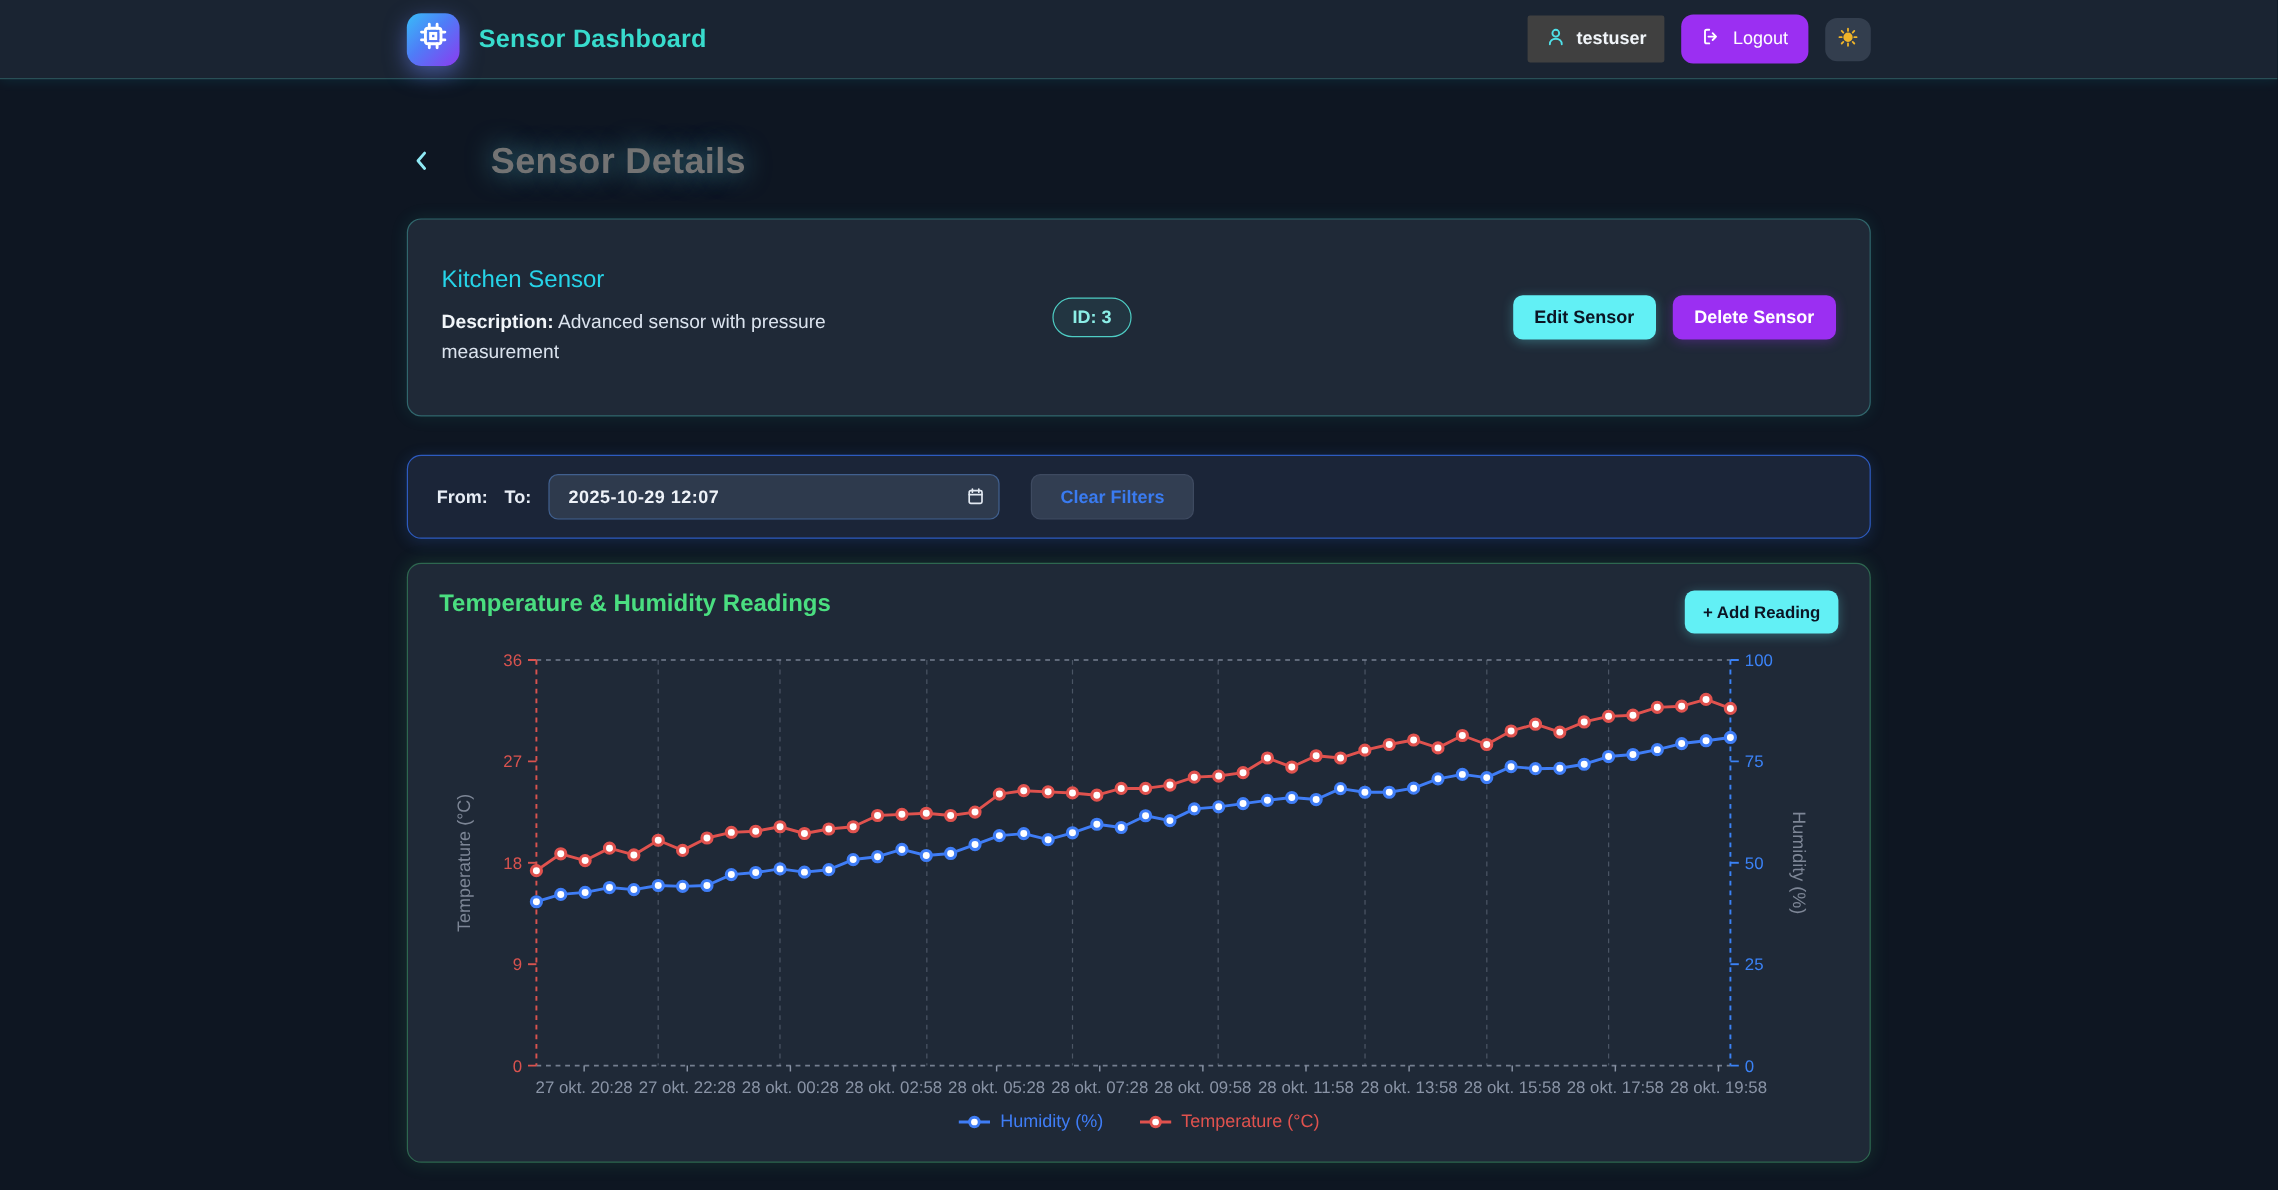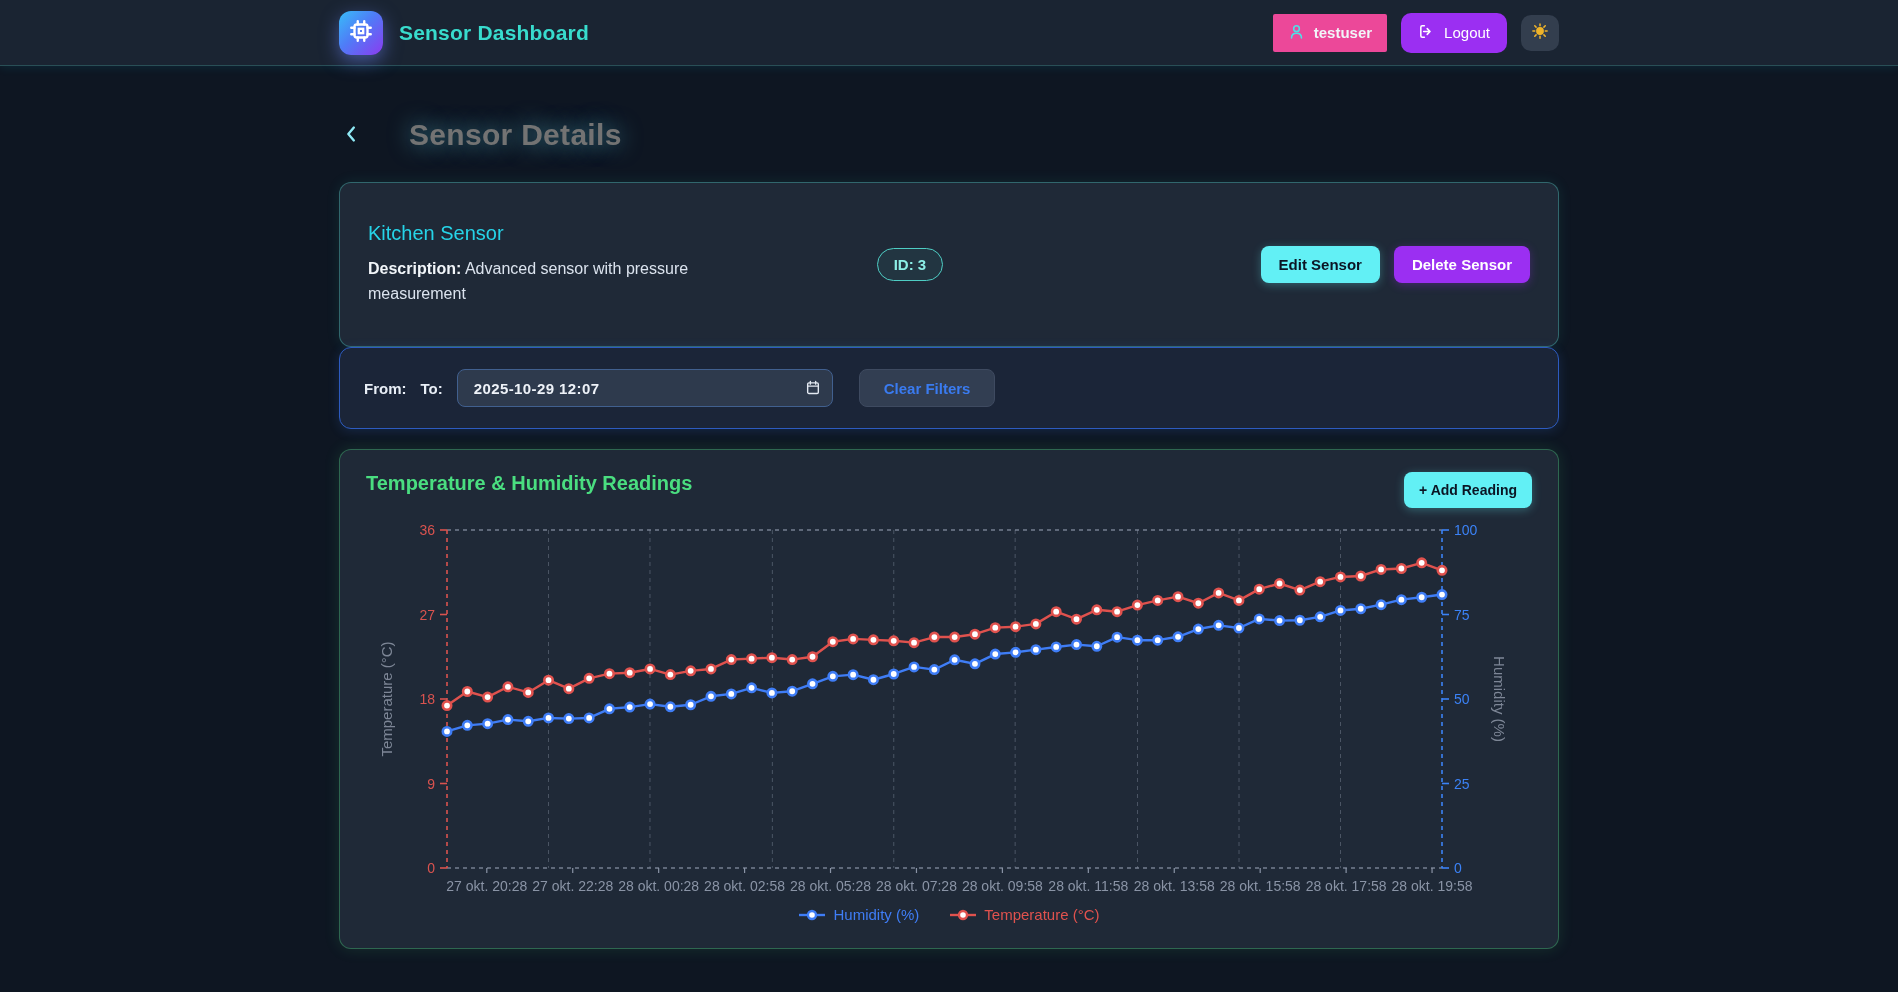--- a/index.html
+++ b/index.html
@@ -22,21 +22,21 @@
   .logo {
     width:44px; height:44px; border-radius:12px;
     background:linear-gradient(135deg,#38bdf8 0%,#4f7cf7 45%,#8b3bf0 100%);
     display:flex; align-items:center; justify-content:center;
     box-shadow:0 6px 18px rgba(102,126,234,.55);
   }
   .brand-title { font-size:21px; font-weight:bold; color:#38dccd; letter-spacing:.2px;text-align:center; }
   .header-right { margin-left:auto; display:flex; align-items:center; gap:14px; }
   .user-chip {
     display:flex; align-items:center; gap:9px;
-    background:#ec4899; border-radius:2px; padding:9px 15px;
+    background:#404040; border-radius:2px; padding:9px 15px;
     font-size:15px; font-weight:bold; color:#f1f5f9; cursor:default;
   }
   .logout-btn {
     display:flex; align-items:center; gap:9px;
     background:#9b2ff2; border:none; border-radius:10px;
     padding:10px 17px; color:#ffffff; font-size:15px; font-weight:normal;
     font-family:inherit; cursor:pointer;
   }
   .theme-btn {
     width:38px; height:36px; border:none; border-radius:10px;
@@ -73,21 +73,21 @@
     border:1px solid #4ecdc4; color:#8ceee6; font-size:15px; font-weight:bold;
     background:rgba(78,205,196,.08); white-space:nowrap; cursor:default;
   }
   .sensor-actions { display:flex; gap:14px; margin-left:auto; }
   .btn { border:none; border-radius:8px; font-family:inherit; font-weight:bold; font-size:15px; cursor:pointer; }
   .edit-btn { background:#62f0f5; color:#0b1524; padding:10px 18px; box-shadow:0 2px 10px rgba(98,240,245,.30); }
   .delete-btn { background:#9b2ff2; color:#ffffff; padding:10px 18px; box-shadow:0 2px 10px rgba(155,47,242,.30); }
 
   
   .filter-card {
-    height:82px; padding:0 24px;
+    margin-top:32px; height:70px; padding:0 24px;
     background:#1b2538; border:1px solid #2d5bc0;
     box-shadow:0 2px 12px rgba(59,130,246,.18);
     display:flex; align-items:center; gap:14px;
   }
   .filter-label { font-size:15px; font-weight:bold; color:#e8eef6; }
   .dt-wrap { position:relative; }
   .dt-input {
     width:376px; height:38px; background:#2e3a4d;
     border:1.5px solid #41608f; border-radius:8px;
     color:#eef2f8; font-size:15px; font-weight:bold; letter-spacing:.4px;

